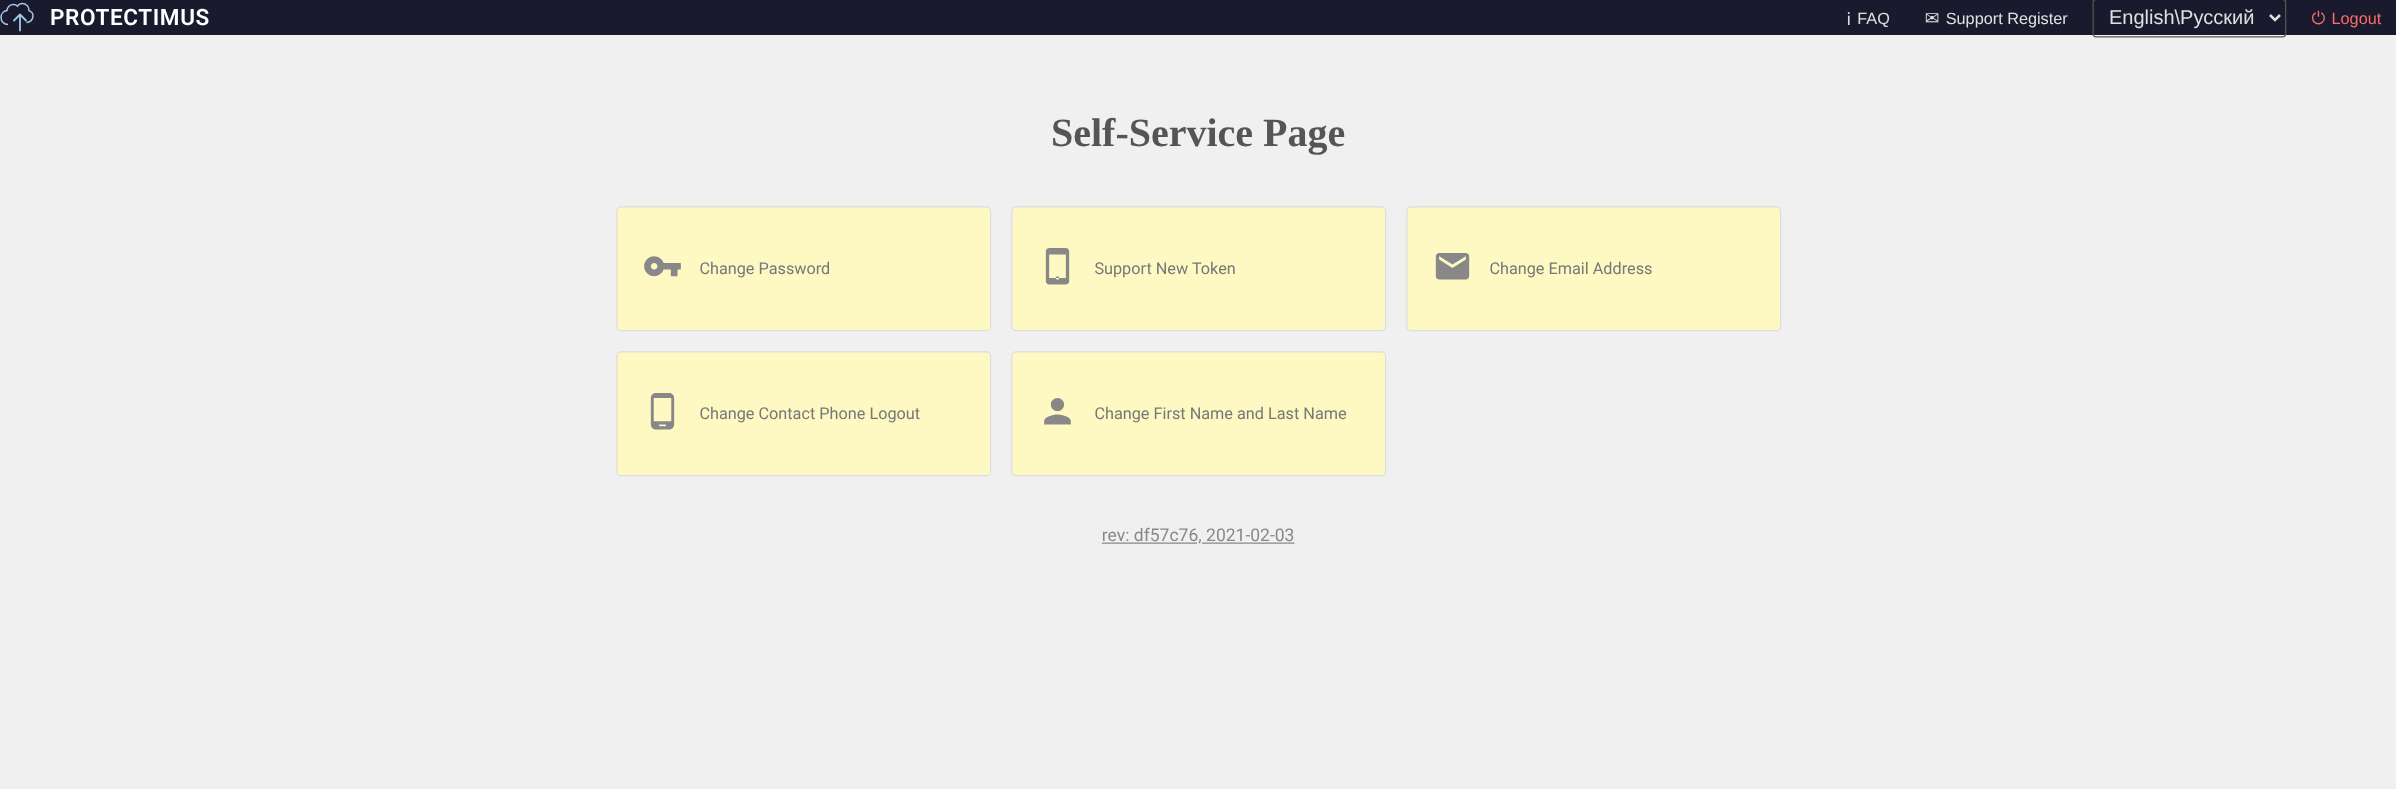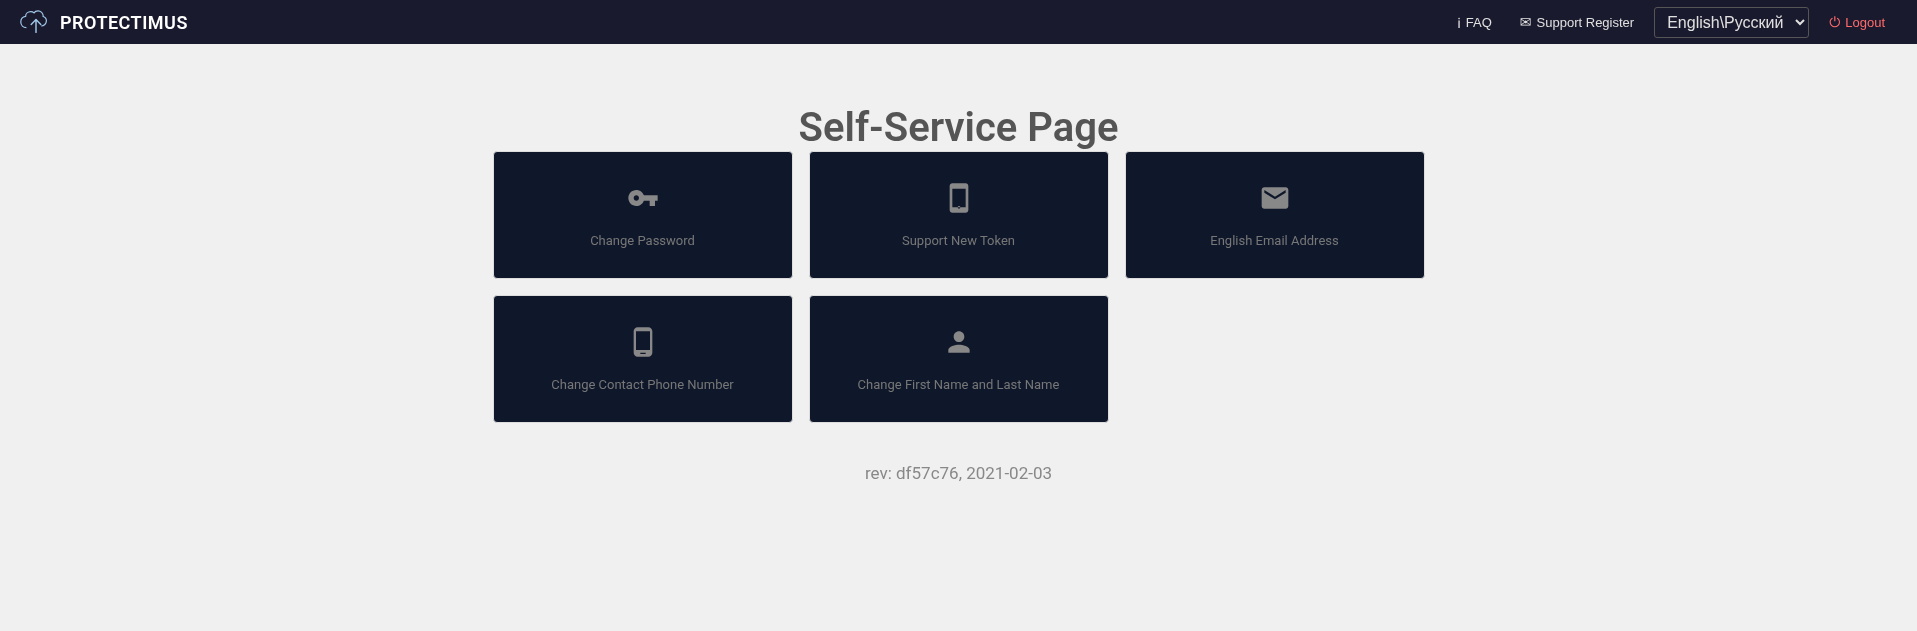--- a/index.html
+++ b/index.html
@@ -11,25 +11,25 @@
     body {
       font-family: -apple-system, BlinkMacSystemFont, 'Segoe UI', Roboto, sans-serif;
       background-color: #f0f0f0;
       min-height: 631px;
       width: 1917px;
     }
 
     
     .navbar {
       background-color: #1a1a2e;
-      height: 44px;
+      height: 28px;
       display: flex;
       align-items: center;
       justify-content: space-between;
-      padding: 0 20px;
+      padding: 0 0;
     }
 
     .navbar-brand {
       display: flex;
       align-items: center;
       gap: 8px;
       color: #fff;
       font-size: 18px;
       font-weight: 600;
       letter-spacing: 0.5px;
@@ -81,40 +81,42 @@
 
     
     .main-content {
       display: flex;
       flex-direction: column;
       align-items: center;
       padding: 60px 20px 40px;
     }
 
     .page-title {
-      font-size: 40px;
+      font-size: 32px;
       font-weight: 600;
       color: #555;
+      margin-bottom: 40px;
+      font-family: Liberation Serif, serif;
     }
 
     
     .cards-grid {
       display: grid;
       grid-template-columns: repeat(3, 300px);
       grid-template-rows: repeat(2, auto);
       gap: 16px;
     }
 
     .card {
-      background: #0f172a;
+      background: #fef9c3;
       border: 1px solid #ddd;
       border-radius: 4px;
       padding: 30px 20px;
       display: flex;
-      flex-direction: column;
+      flex-direction: row;
       align-items: center;
       gap: 14px;
       cursor: pointer;
       transition: background 0.15s, box-shadow 0.15s;
       min-height: 100px;
     }
 
     .card-icon {
       color: #888;
       font-size: 28px;
@@ -129,22 +131,23 @@
 
     .card-label {
       font-size: 13px;
       color: #777;
       text-align: center;
     }
 
     
     .footer {
       margin-top: 40px;
-      font-size: 17px;
+      font-size: 14px;
       color: #888;
+      text-decoration: underline;
     }
   </style>
 </head>
 <body>
 
 <nav class="navbar">
   <div class="navbar-brand">
 
     <svg class="brand-logo" viewBox="0 0 40 30" fill="none" xmlns="http://www.w3.org/2000/svg">
       <path d="M8 22 C4 22 1 19 1 15 C1 11.5 3.5 8.5 7 8 C7 4.5 10 2 13.5 2 C15 2 16.5 2.6 17.5 3.6 C18.5 2 20.5 1 22.5 1 C26 1 29 4 29 7.5 C29 7.7 29 7.9 28.9 8.1 C31 8.8 33 11 33 13.5 C33 17.1 30 20 26.5 20" stroke="#a0c8e8" stroke-width="1.5" fill="none"></path>
@@ -195,31 +198,31 @@
       </div>
       <span class="card-label">Support New Token</span>
     </div>
 
     <div class="card">
       <div class="card-icon">
         <svg viewBox="0 0 24 24" xmlns="http://www.w3.org/2000/svg">
           <path d="M20 4H4c-1.1 0-2 .9-2 2v12c0 1.1.9 2 2 2h16c1.1 0 2-.9 2-2V6c0-1.1-.9-2-2-2zm0 4l-8 5-8-5V6l8 5 8-5v2z"></path>
         </svg>
       </div>
-      <span class="card-label">English Email Address</span>
+      <span class="card-label">Change Email Address</span>
     </div>
 
 
     <div class="card">
       <div class="card-icon">
         <svg viewBox="0 0 24 24" xmlns="http://www.w3.org/2000/svg">
           <path d="M16 1H8C6.34 1 5 2.34 5 4v16c0 1.66 1.34 3 3 3h8c1.66 0 3-1.34 3-3V4c0-1.66-1.34-3-3-3zm-2 20h-4v-1h4v1zm3.25-3H6.75V4h10.5v14z"></path>
         </svg>
       </div>
-      <span class="card-label">Change Contact Phone Number</span>
+      <span class="card-label">Change Contact Phone Logout</span>
     </div>
 
     <div class="card">
       <div class="card-icon">
         <svg viewBox="0 0 24 24" xmlns="http://www.w3.org/2000/svg">
           <path d="M12 12c2.21 0 4-1.79 4-4s-1.79-4-4-4-4 1.79-4 4 1.79 4 4 4zm0 2c-2.67 0-8 1.34-8 4v2h16v-2c0-2.66-5.33-4-8-4z"></path>
         </svg>
       </div>
       <span class="card-label">Change First Name and Last Name</span>
     </div>

